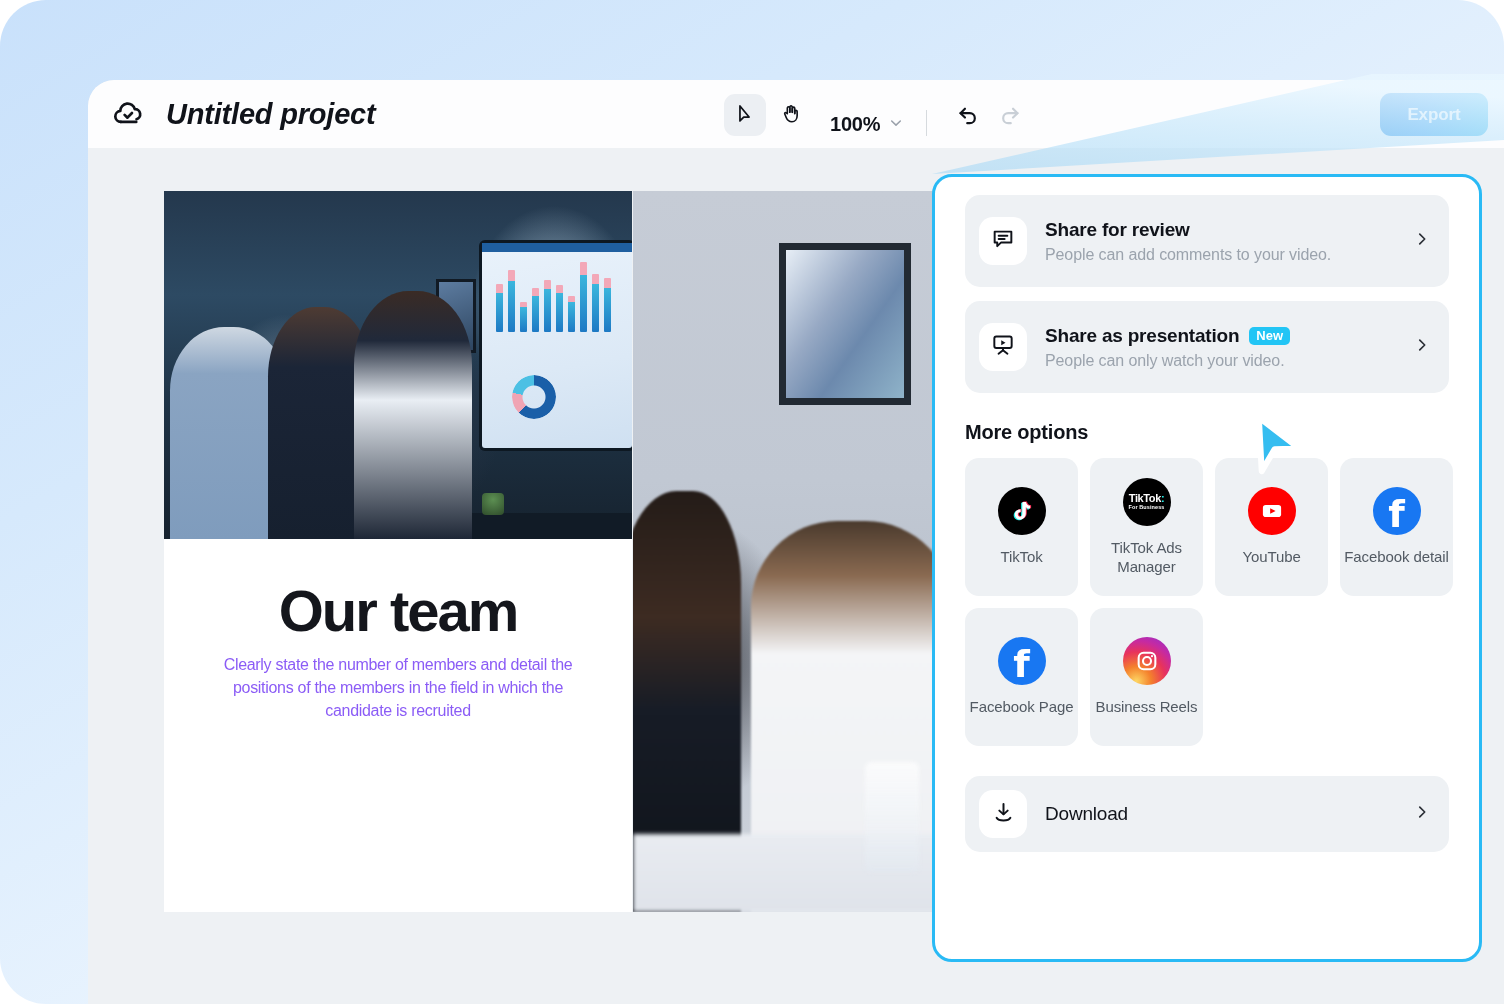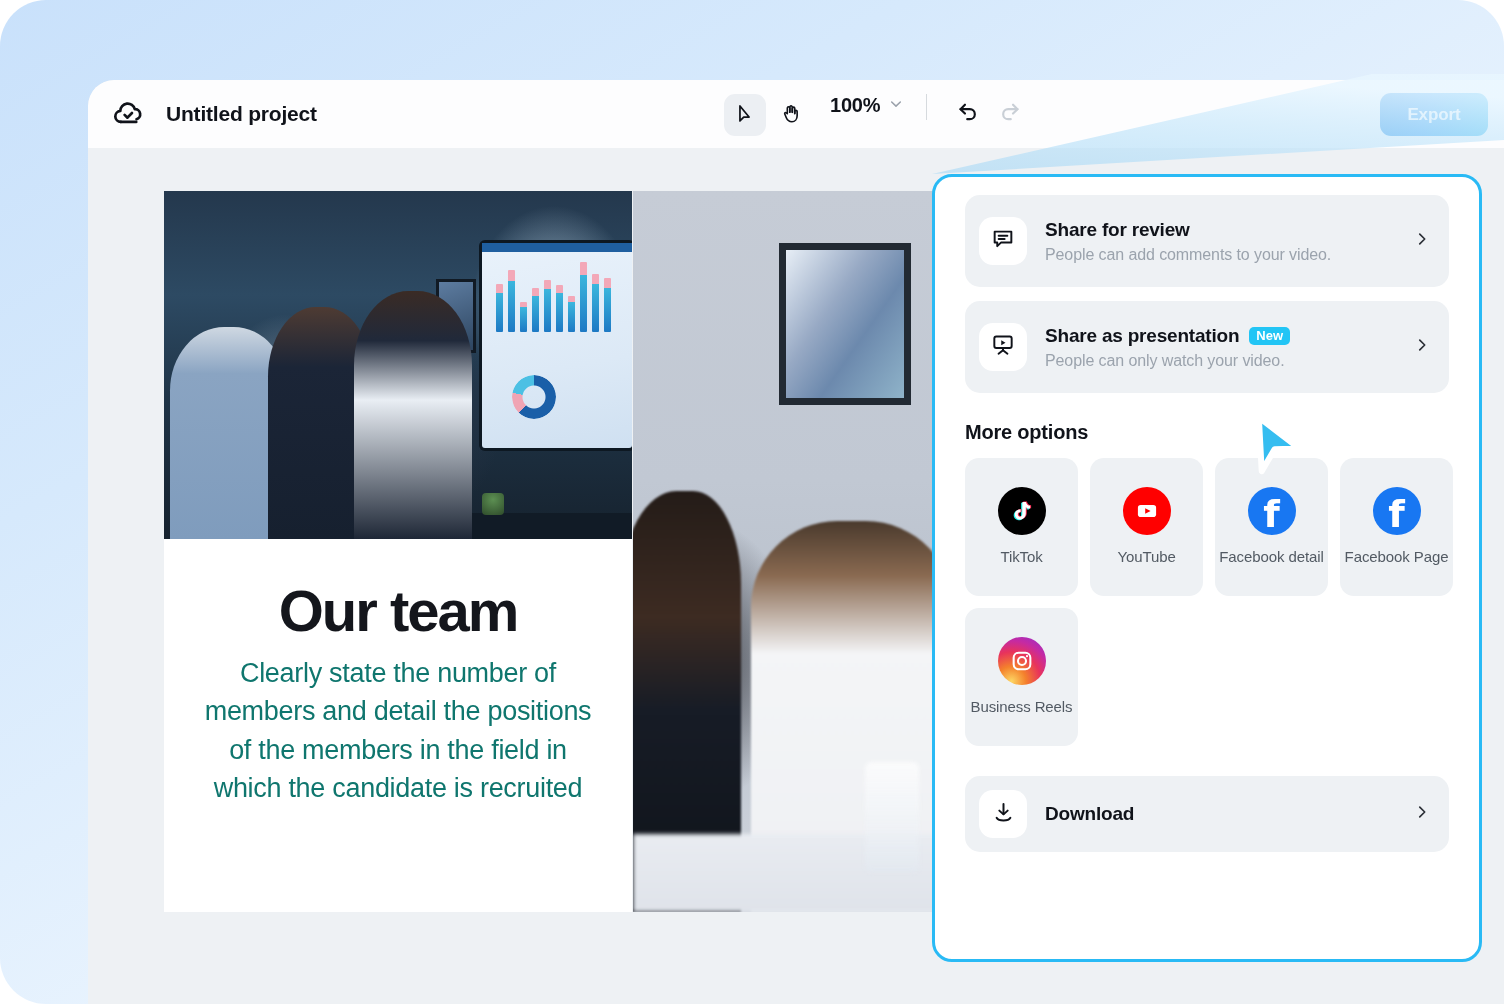--- a/index.html
+++ b/index.html
@@ -45,32 +45,33 @@
     background: #fdfdfe;
     border-radius: 26px 0 0 0;
   }
   #brand {
     position: absolute;
     left: 24px; top: 0; height: 68px;
     display: flex; align-items: center; gap: 20px;
   }
   #cloud-icon { width: 34px; height: 34px; display: block; }
   #project-title {
-    font-size: 21px;
+    font-size: 29px;
     font-weight: bold;
     color: #10131a;
     letter-spacing: -0.2px;
     white-space: nowrap;
+    font-style: italic;
   }
 
   #tools {
     position: absolute;
     left: 636px; top: 14px;
     height: 42px;
-    display: flex; align-items: flex-start; gap: 4px;
+    display: flex; align-items: flex-end; gap: 4px;
   }
   .tool-btn {
     width: 42px; height: 42px;
     border-radius: 11px;
     display: flex; align-items: center; justify-content: center;
     cursor: pointer;
     background: transparent;
     border: none;
     padding: 0;
   }
@@ -185,22 +186,22 @@
   }
   #slide-1-heading {
     font-size: 58px;
     font-weight: bold;
     color: #14161c;
     letter-spacing: -2px;
     margin: 0 0 14px;
     line-height: 1.02;
   }
   #slide-1-body {
-    font-size: 27px;
-    color: #0f766e;
+    font-size: 16px;
+    color: #8b5cf6;
     line-height: 1.42;
     margin: 0;
     letter-spacing: -0.3px;
   }
 
   #slide-2-photo {
     position: absolute; left: 0; top: 0; width: 430px; height: 721px;
     background:
       radial-gradient(ellipse 150px 200px at 60px 470px, rgba(30,30,36,.85) 0%, rgba(30,30,36,0) 72%),
       radial-gradient(ellipse 150px 190px at 270px 520px, rgba(250,250,252,.9) 0%, rgba(250,250,252,0) 70%),
@@ -301,21 +302,21 @@
     line-height: 1;
     letter-spacing: 0;
   }
   .chevron { flex: 0 0 auto; }
 
   #download-row {
     height: 76px;
     margin-top: 30px;
     margin-bottom: 0;
   }
-  #download-row .row-title { font-size: 19px; font-weight: bold; }
+  #download-row .row-title { font-size: 19px; font-weight: normal; }
 
   .tile-grid {
     display: grid;
     grid-template-columns: repeat(4, 113px);
     gap: 12px;
   }
   .social-tile {
     background: #eef1f4;
     border-radius: 14px;
     height: 138px;
@@ -556,20 +557,27 @@
         <div class="logo-circle logo-tiktok">
           <svg width="26" height="26" viewBox="0 0 24 24">
             <path d="M15.6 3.6c.5 2 1.9 3.4 3.9 3.6v2.6c-1.5.1-2.9-.4-4-1.2v5.6c0 3.4-2.6 5.6-5.4 5.6-2.6 0-4.7-2-4.7-4.6 0-2.8 2.3-4.9 5.2-4.6v2.7c-1.4-.3-2.5.6-2.5 1.9 0 1.1.9 2 2 2 1.2 0 2.2-.9 2.2-2.5V3.6z" fill="#25f4ee" transform="translate(-1.1,0.8)"></path>
             <path d="M15.6 3.6c.5 2 1.9 3.4 3.9 3.6v2.6c-1.5.1-2.9-.4-4-1.2v5.6c0 3.4-2.6 5.6-5.4 5.6-2.6 0-4.7-2-4.7-4.6 0-2.8 2.3-4.9 5.2-4.6v2.7c-1.4-.3-2.5.6-2.5 1.9 0 1.1.9 2 2 2 1.2 0 2.2-.9 2.2-2.5V3.6z" fill="#fe2c55" transform="translate(0.9,-0.4)"></path>
             <path d="M15.6 3.6c.5 2 1.9 3.4 3.9 3.6v2.6c-1.5.1-2.9-.4-4-1.2v5.6c0 3.4-2.6 5.6-5.4 5.6-2.6 0-4.7-2-4.7-4.6 0-2.8 2.3-4.9 5.2-4.6v2.7c-1.4-.3-2.5.6-2.5 1.9 0 1.1.9 2 2 2 1.2 0 2.2-.9 2.2-2.5V3.6z" fill="#ffffff"></path>
           </svg>
         </div>
         <div class="social-label">TikTok</div>
       </div>
 
+      <div class="social-tile">
+        <div class="logo-circle logo-tiktok-ads">
+          <div class="tta-top"><span>TikTok</span><span class="dots">:</span></div>
+          <div class="tta-bot">For Business</div>
+        </div>
+        <div class="social-label">TikTok Ads Manager</div>
+      </div>
 
       <div class="social-tile">
         <div class="logo-circle logo-youtube">
           <svg width="26" height="26" viewBox="0 0 24 24">
             <rect x="3.6" y="6.4" width="16.8" height="11.2" rx="2.6" fill="#ffffff"></rect>
             <path d="M10.3 9.4l5 2.6-5 2.6z" fill="#ff0000"></path>
           </svg>
         </div>
         <div class="social-label">YouTube</div>
       </div>

